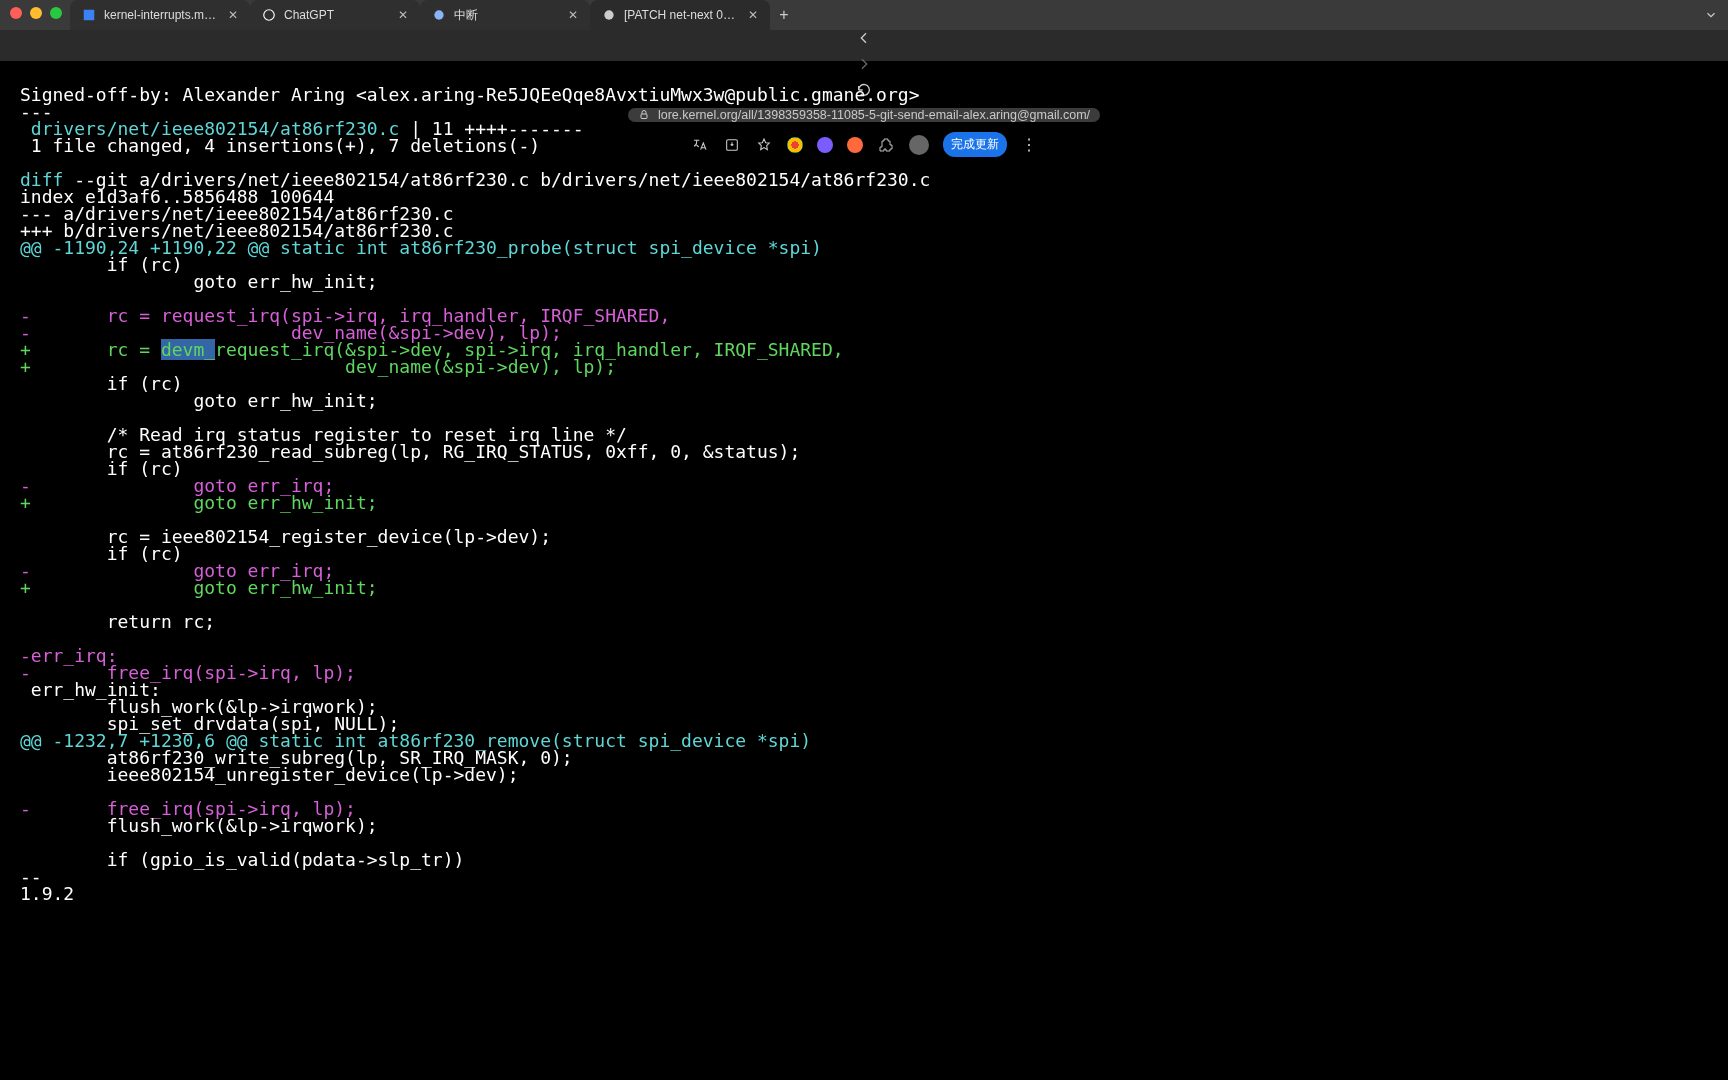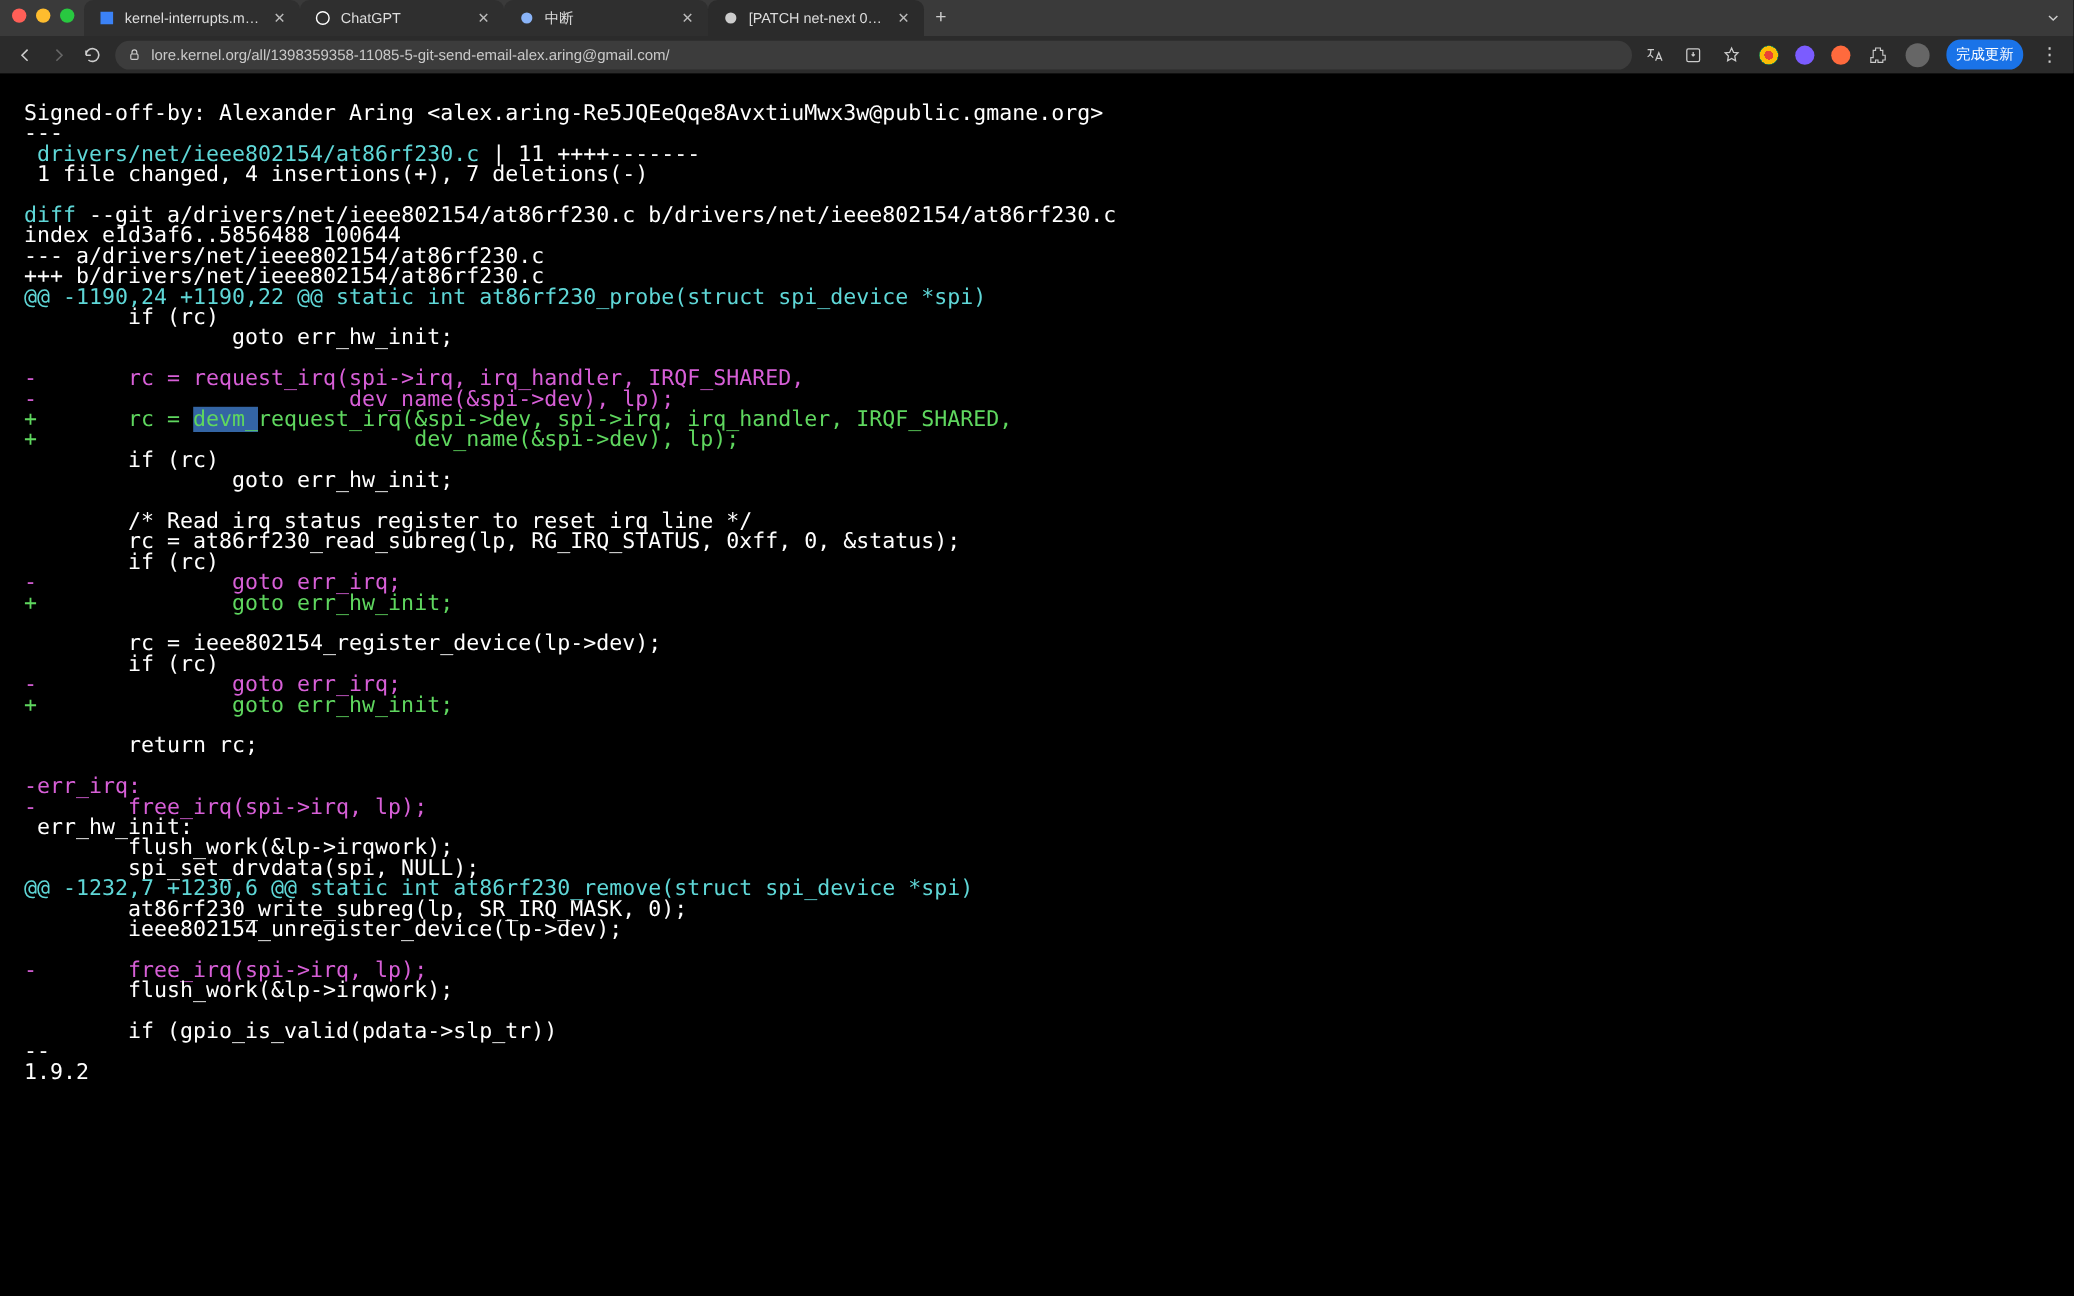--- a/index.html
+++ b/index.html
@@ -28,21 +28,21 @@
   .tl.r{background:#ff5f57;}
   .tl.y{background:#febc2e;}
   .tl.g{background:#28c840;}
   .tab{display:flex;align-items:center;gap:8px;padding:0 12px;min-width:170px;max-width:180px;background:var(--tab-inactive);border-radius:8px 8px 0 0;font-size:12px;color:#ddd;position:relative;}
   .tab.active{background:var(--chrome-bg);}
   .tab .favicon{width:14px;height:14px;flex:0 0 14px;}
   .tab .title{white-space:nowrap;overflow:hidden;text-overflow:ellipsis;flex:1;}
   .tab .close{font-size:12px;color:#bbb;}
   .newtab{display:flex;align-items:center;justify-content:center;width:28px;color:#ccc;font-size:16px;}
   .dropdown-tab{margin-left:auto;display:flex;align-items:center;justify-content:center;width:34px;color:#ccc;font-size:12px;}
-  .toolbar{height:31px;background:var(--chrome-bg);display:flex;align-items:center;gap:10px;padding:0 12px;}
+  .toolbar{height:31px;background:var(--chrome-bg);display:flex;align-items:center;gap:10px;padding:0 12px;flex-direction:column;}
   .nav-ico{width:18px;height:18px;display:flex;align-items:center;justify-content:center;color:#bbb;}
   .nav-ico.disabled{color:#666;}
   .addr{flex:1;height:24px;background:var(--addr-bg);border-radius:12px;display:flex;align-items:center;gap:8px;padding:0 10px;color:var(--addr-fg);font-size:12.5px;}
   .addr .lock{font-size:11px;}
   .addr .url{white-space:nowrap;overflow:hidden;}
   .toolbar-right{display:flex;align-items:center;gap:14px;}
   .ext-ico{width:16px;height:16px;border-radius:50%;}
   .avatar{width:20px;height:20px;border-radius:50%;background:#666;}
   .update-btn{background:var(--btn-blue);color:#fff;font-size:12px;padding:4px 8px;border-radius:12px;display:flex;align-items:flex-end;gap:4px;}
   .kebab{color:#ccc;font-size:16px;}

